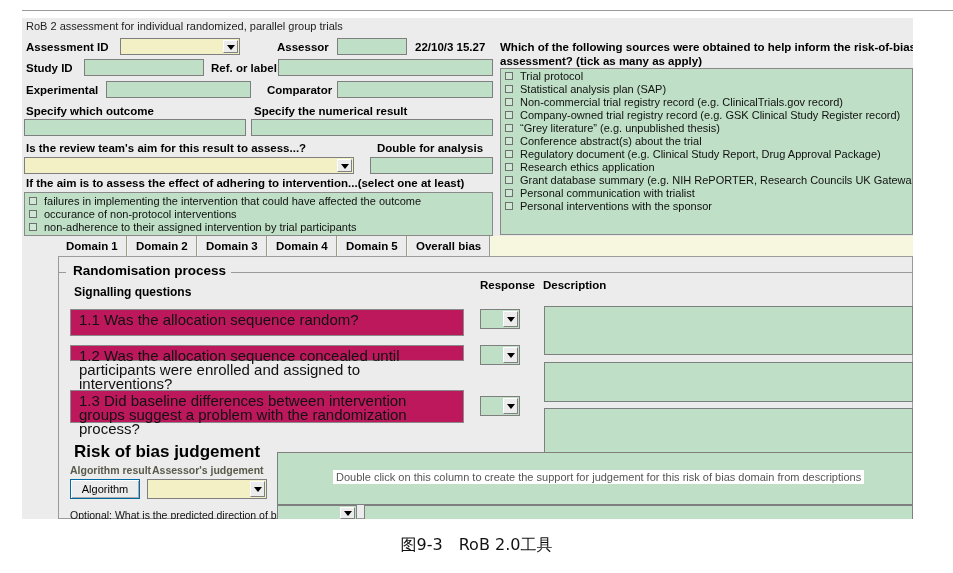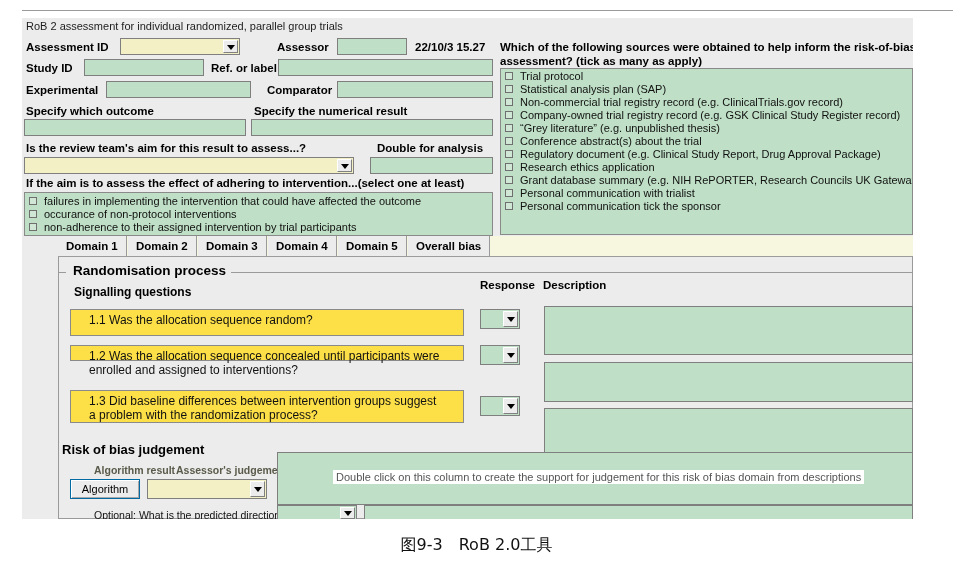--- a/index.html
+++ b/index.html
@@ -18,21 +18,21 @@
     position:absolute;left:22px;top:18px;width:891px;height:501px;
     background:#ececec;overflow:hidden;
   }
 
   .subtitle{
     position:absolute;left:4px;top:2px;font-size:11px;color:#1d1d1d;
     white-space:nowrap;
   }
 
   .lbl{position:absolute;font-weight:bold;font-size:11.5px;color:#000;white-space:nowrap;}
-  .lbl-sm{position:absolute;font-size:11px;color:#111;white-space:nowrap;margin-left:24px;}
+  .lbl-sm{position:absolute;font-size:11px;color:#111;white-space:nowrap;}
 
   .fld{
     position:absolute;background:#bfdfc6;border:1px solid #7f7f7f;
     box-sizing:border-box;
   }
   .combo{
     position:absolute;background:#f2f0c4;border:1px solid #7f7f7f;
     box-sizing:border-box;
   }
   .combo.green{background:#bfdfc6;}
@@ -82,22 +82,22 @@
     border:1px solid #9a9a9a;border-top:none;box-sizing:border-box;background:#ececec;
   }
   .grouptitle{
     position:absolute;left:46px;top:245px;font-weight:bold;font-size:13.5px;color:#000000;
     background:#ececec;padding:0 5px;white-space:nowrap;
   }
   .groupline-l{position:absolute;left:36px;top:254px;width:8px;height:1px;background:#9a9a9a;}
   .groupline-r{position:absolute;left:185px;top:254px;width:706px;height:1px;background:#9a9a9a;}
 
   .q{
-    position:absolute;background:#fde047;border:1px solid #8a8a8a;box-sizing:border-box;
-    font-size:12px;color:#111;padding:3px 18px;line-height:14px;
+    position:absolute;background:#be185d;border:1px solid #8a8a8a;box-sizing:border-box;
+    font-size:15px;color:#111;padding:3px 8px;line-height:14px;
   }
 
   .btn{
     position:absolute;background:#ececec;border:1px solid #0369a1;box-sizing:border-box;
     font-size:11px;color:#000;text-align:center;line-height:18px;
     box-shadow:inset 1px 1px 0 #ffffff, inset -1px -1px 0 #a8a8a8;
   }
 
   .hint{
     position:absolute;background:#ffffff;font-size:11px;color:#555;
@@ -221,21 +221,21 @@
       <div class="ckrow">
         <span class="box"></span>
         <span class="txt">Grant database summary (e.g. NIH RePORTER, Research Councils UK Gateway to Re</span>
       </div>
       <div class="ckrow">
         <span class="box"></span>
         <span class="txt">Personal communication with trialist</span>
       </div>
       <div class="ckrow">
         <span class="box"></span>
-        <span class="txt">Personal communication tick the sponsor</span>
+        <span class="txt">Personal interventions with the sponsor</span>
       </div>
     </div>
 
     <div class="tabstrip">
       <div class="band"></div>
       <div class="tab active" style="left:0px;">Domain 1</div>
       <div class="tab" style="left:70px;">Domain 2</div>
       <div class="tab" style="left:140px;">Domain 3</div>
       <div class="tab" style="left:210px;">Domain 4</div>
       <div class="tab" style="left:280px;">Domain 5</div>
@@ -271,21 +271,21 @@
 
     <div class="q" style="left:48px;top:372px;width:394px;height:33px;">1.3 Did baseline differences between intervention groups suggest a problem with the randomization process?</div>
     <div class="combo green" style="left:458px;top:378px;width:40px;height:20px;">
       <span style="position:absolute;left:3px;top:2px;font-size:11px;"></span>
       <span class="arrowbox"></span>
     </div>
     <div class="fld" style="left:522px;top:390px;width:369px;height:58px;">
       <span style="position:absolute;left:3px;top:2px;font-size:11px;"></span>
     </div>
 
-    <div class="lbl" style="left:40px;top:424px;font-size:13px;">Risk of bias judgement</div>
+    <div class="lbl" style="left:52px;top:424px;font-size:17px;">Risk of bias judgement</div>
     <div class="lbl-sm" style="left:48px;top:446px;font-weight:bold;color:#5a5a4a;font-size:10.5px;">Algorithm result</div>
     <div class="btn" style="left:48px;top:461px;width:70px;height:20px;">Algorithm</div>
     <div class="lbl-sm" style="left:130px;top:446px;font-weight:bold;color:#5a5a4a;font-size:10.5px;">Assessor's judgement</div>
     <div class="combo" style="left:125px;top:461px;width:120px;height:20px;">
       <span style="position:absolute;left:4px;top:2px;font-size:11px;"></span>
       <span class="arrowbox"></span>
     </div>
 
     <div class="fld" style="left:255px;top:434px;width:636px;height:53px;">
       <span class="hint" style="left:55px;top:17px;">Double click on this column to create the support for judgement for this risk of bias domain from descriptions</span>

